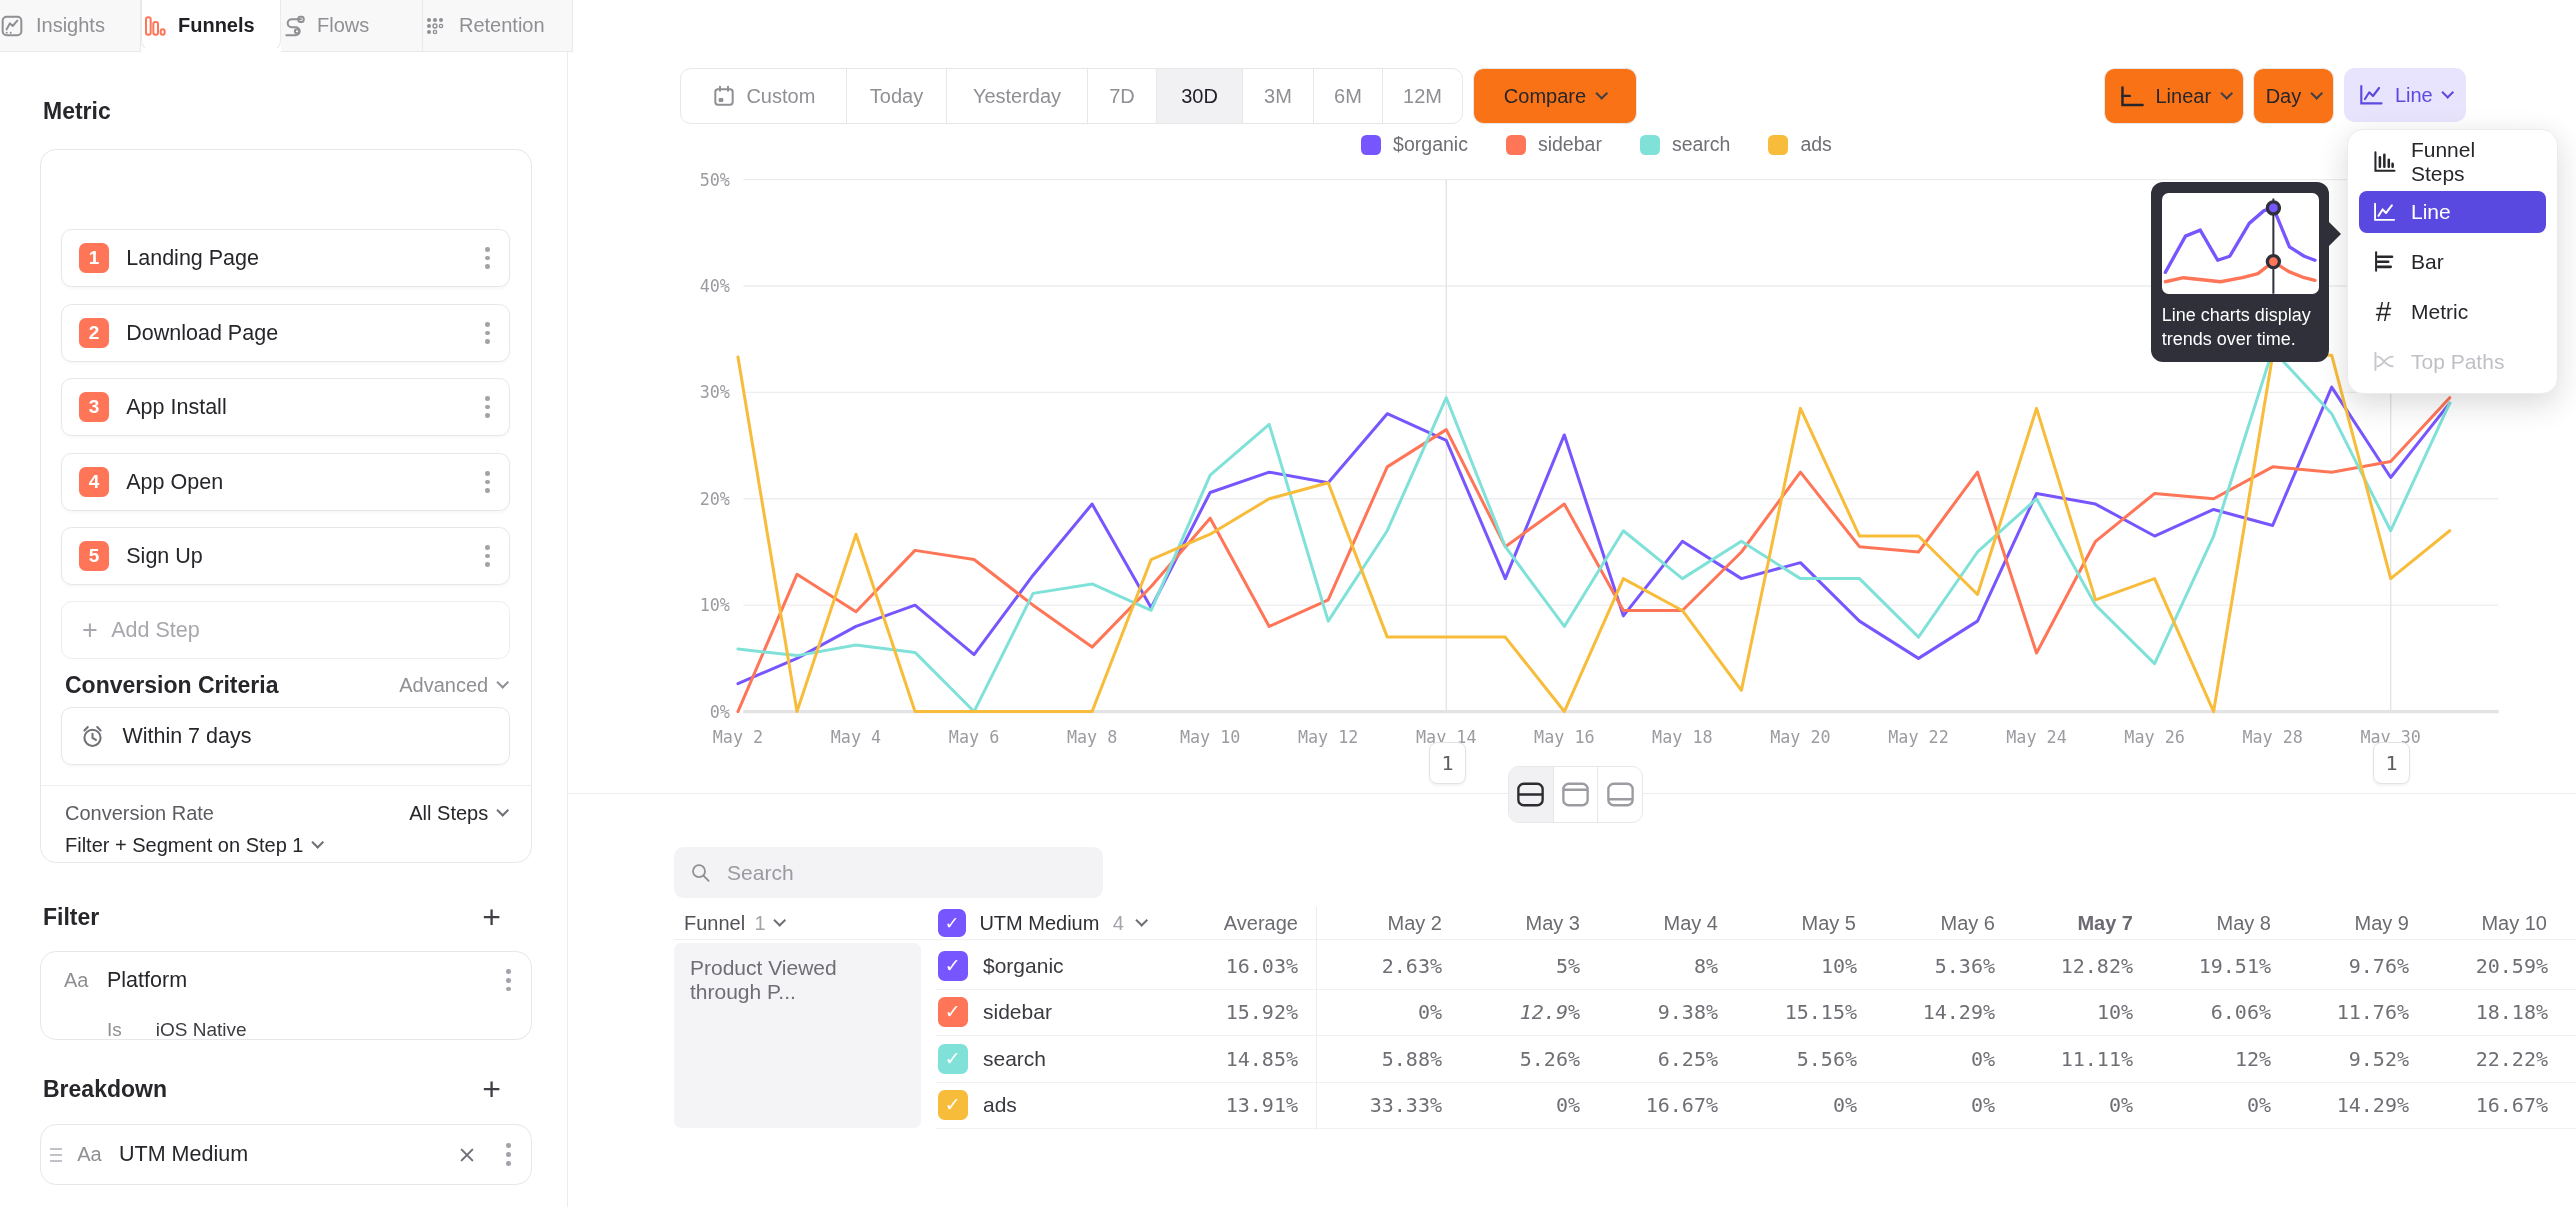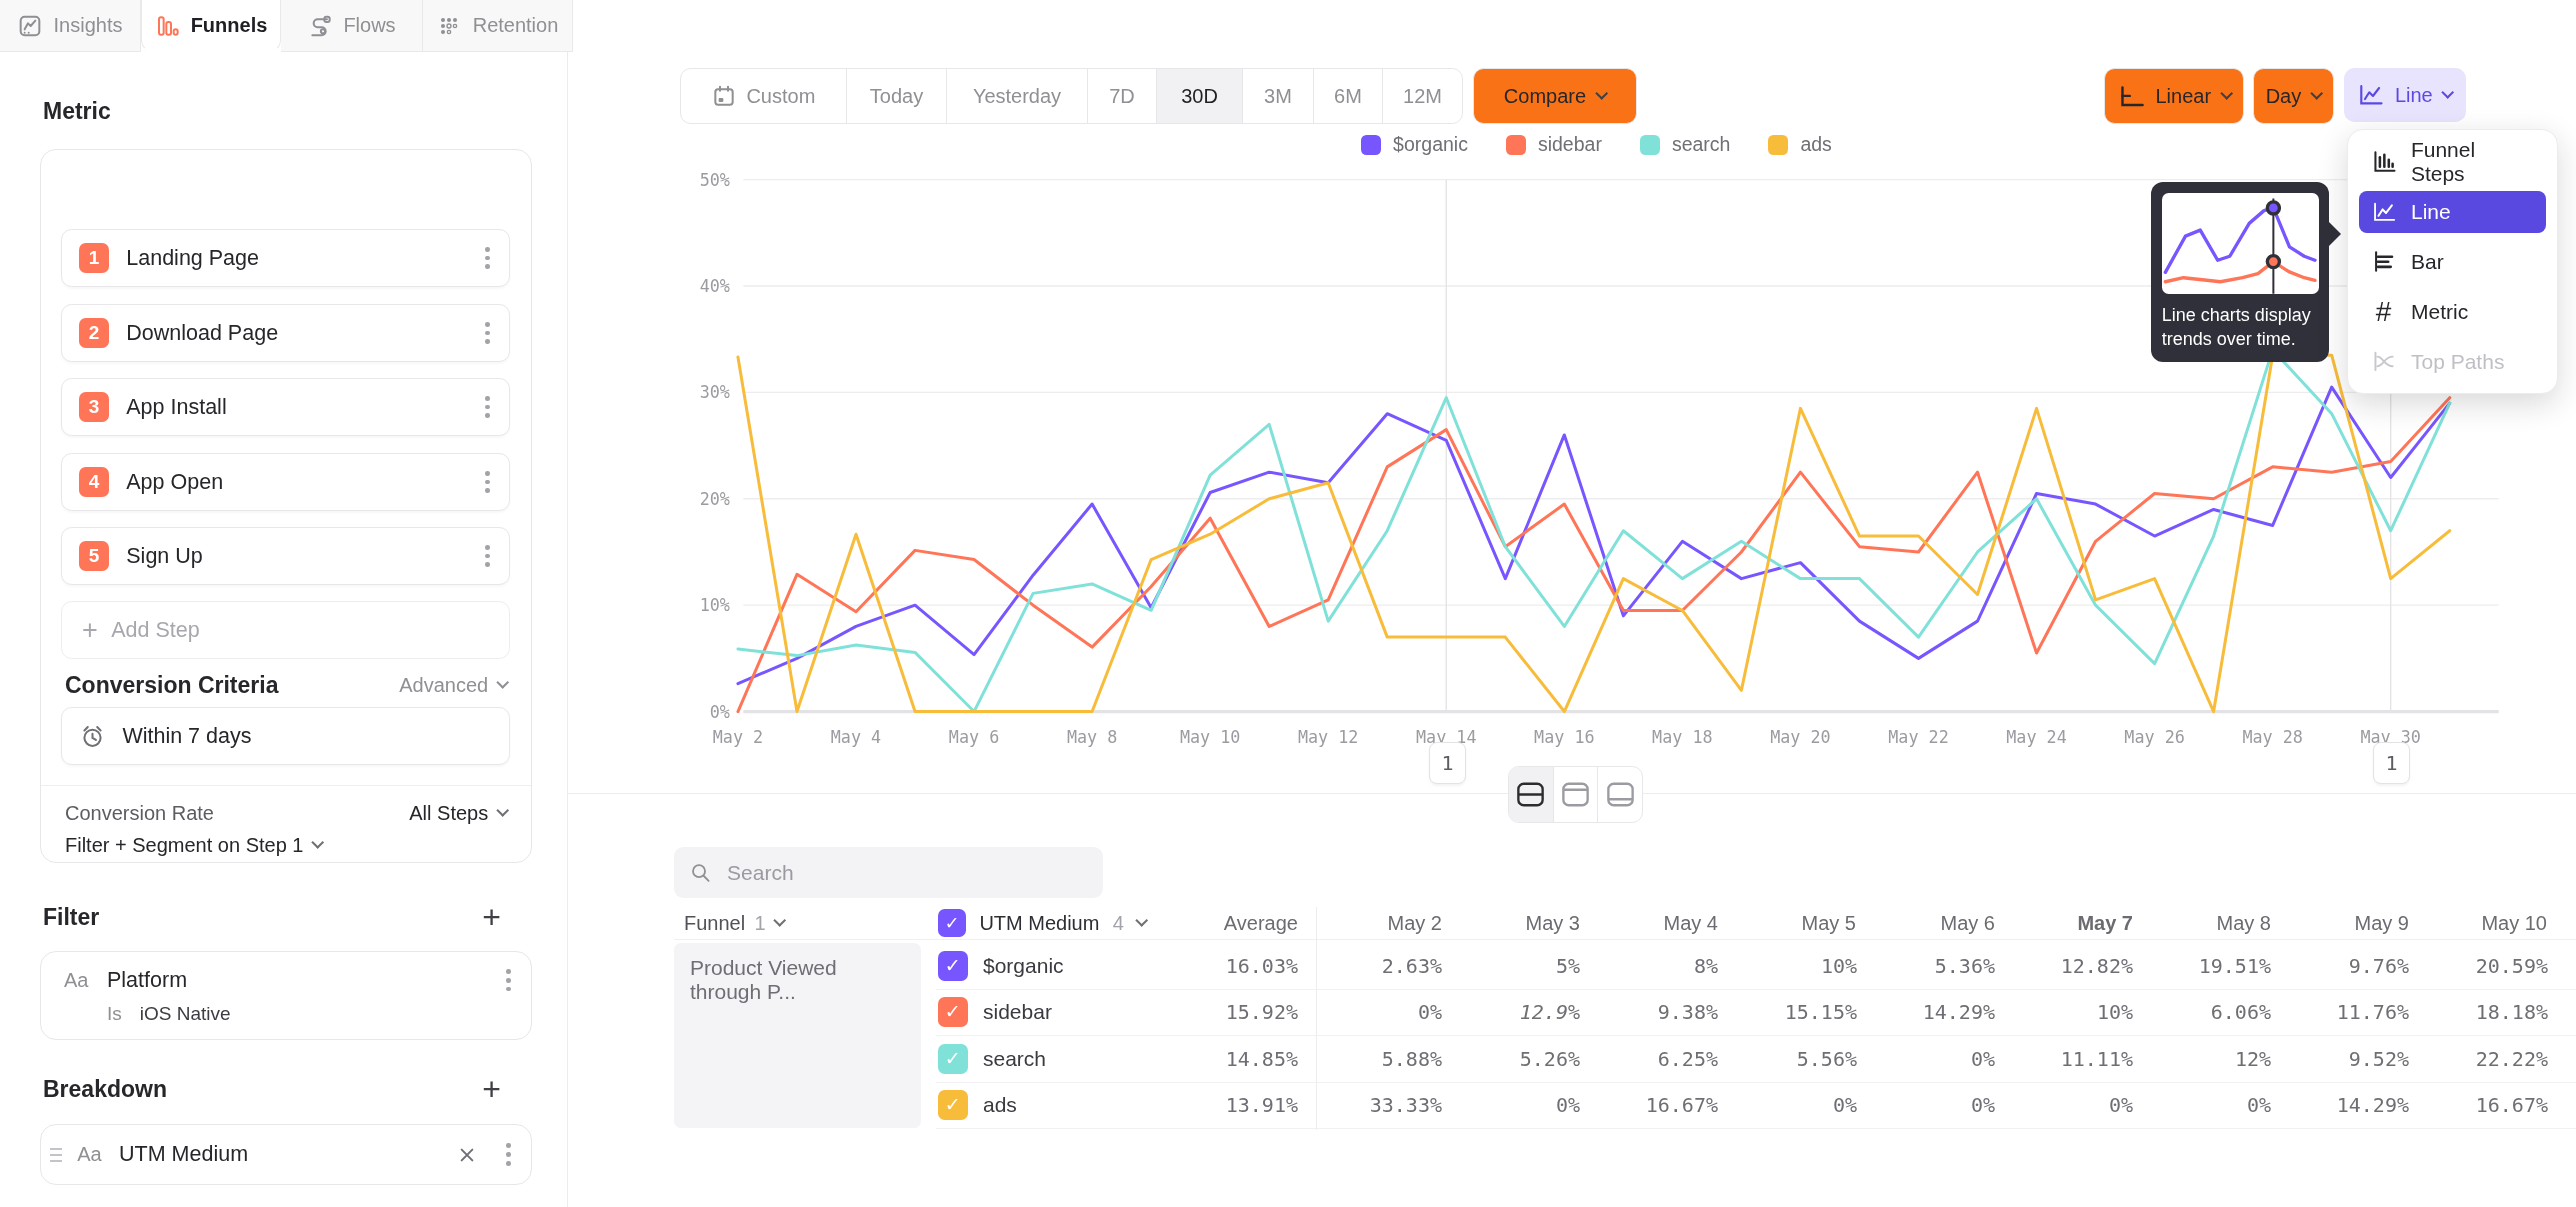--- a/index.html
+++ b/index.html
@@ -11,21 +11,21 @@
   }
   .abs{position:absolute;}
   .flex{display:flex;align-items:center;}
   .vdots{display:flex;flex-direction:column;gap:4px;cursor:pointer;}
   .vdots i{width:4.7px;height:4.7px;border-radius:50%;background:#a2a2a8;}
   .chev{width:8.7px;height:8.7px;border-right:2px solid currentColor;border-bottom:2px solid currentColor;transform:rotate(45deg);margin-top:-5.4px;flex:none;}
   .chev.sm{width:7.4px;height:7.4px;}
 
   
   #tabbar{position:absolute;left:0;top:0;height:52px;display:flex;z-index:6;}
-  .tab{display:flex;align-items:center;justify-content:center;gap:12px;font-size:20px;color:#8f8f94;
+  .tab{display:flex;align-items:center;justify-content:flex-start;gap:12px;font-size:20px;color:#8f8f94;
        background:#f8f8f9;border-right:1.3px solid #e9e9ec;border-bottom:1.3px solid #e9e9ec;cursor:pointer;}
   .tab.active{background:#fff;color:#1f1f24;font-weight:700;border-bottom-color:transparent;
        border-left:1.3px solid #e9e9ec;border-radius:0 0 12px 12px;}
 
   
   #sidebar{position:absolute;left:0;top:52px;width:567px;bottom:0;background:#fff;border-right:1.3px solid #ececef;}
   .sec-heading{font-size:23px;font-weight:700;color:#26262b;}
   .card{position:absolute;background:#fff;border:1.3px solid #e7e7ea;border-radius:16px;}
   .step{position:absolute;left:20px;width:447px;height:56px;border:1.3px solid #e7e7ea;border-radius:10.7px;
         display:flex;align-items:center;background:#fff;box-shadow:0 1.3px 2.7px rgba(0,0,0,.03);cursor:pointer;}
@@ -243,21 +243,21 @@
   <div class="card" style="left:40px;top:899px;width:490px;height:87px">
     <div class="flex abs" style="left:23px;right:20px;top:10.7px;height:35px">
       <span class="aa" style="width:43px">Aa</span>
       <span style="font-size:21.5px;font-weight:500;flex:1">Platform</span>
       <span class="vdots">
           <i></i>
           <i></i>
           <i></i>
         </span>
     </div>
-    <div class="flex abs" style="left:66px;top:51px;gap:18px">
+    <div class="flex abs" style="left:66px;top:67px;gap:34px">
       <span style="font-size:19px;color:#8f8f94">Is</span>
       <span style="font-size:19px;color:#3c3c42">iOS Native</span>
     </div>
   </div>
 
   <div class="flex abs" style="left:43px;top:1021px;width:458px;justify-content:space-between">
     <span class="sec-heading">Breakdown</span>
     <span class="plus">+</span>
   </div>
   <div class="card flex" style="left:40px;top:1072px;width:490px;height:59px">

